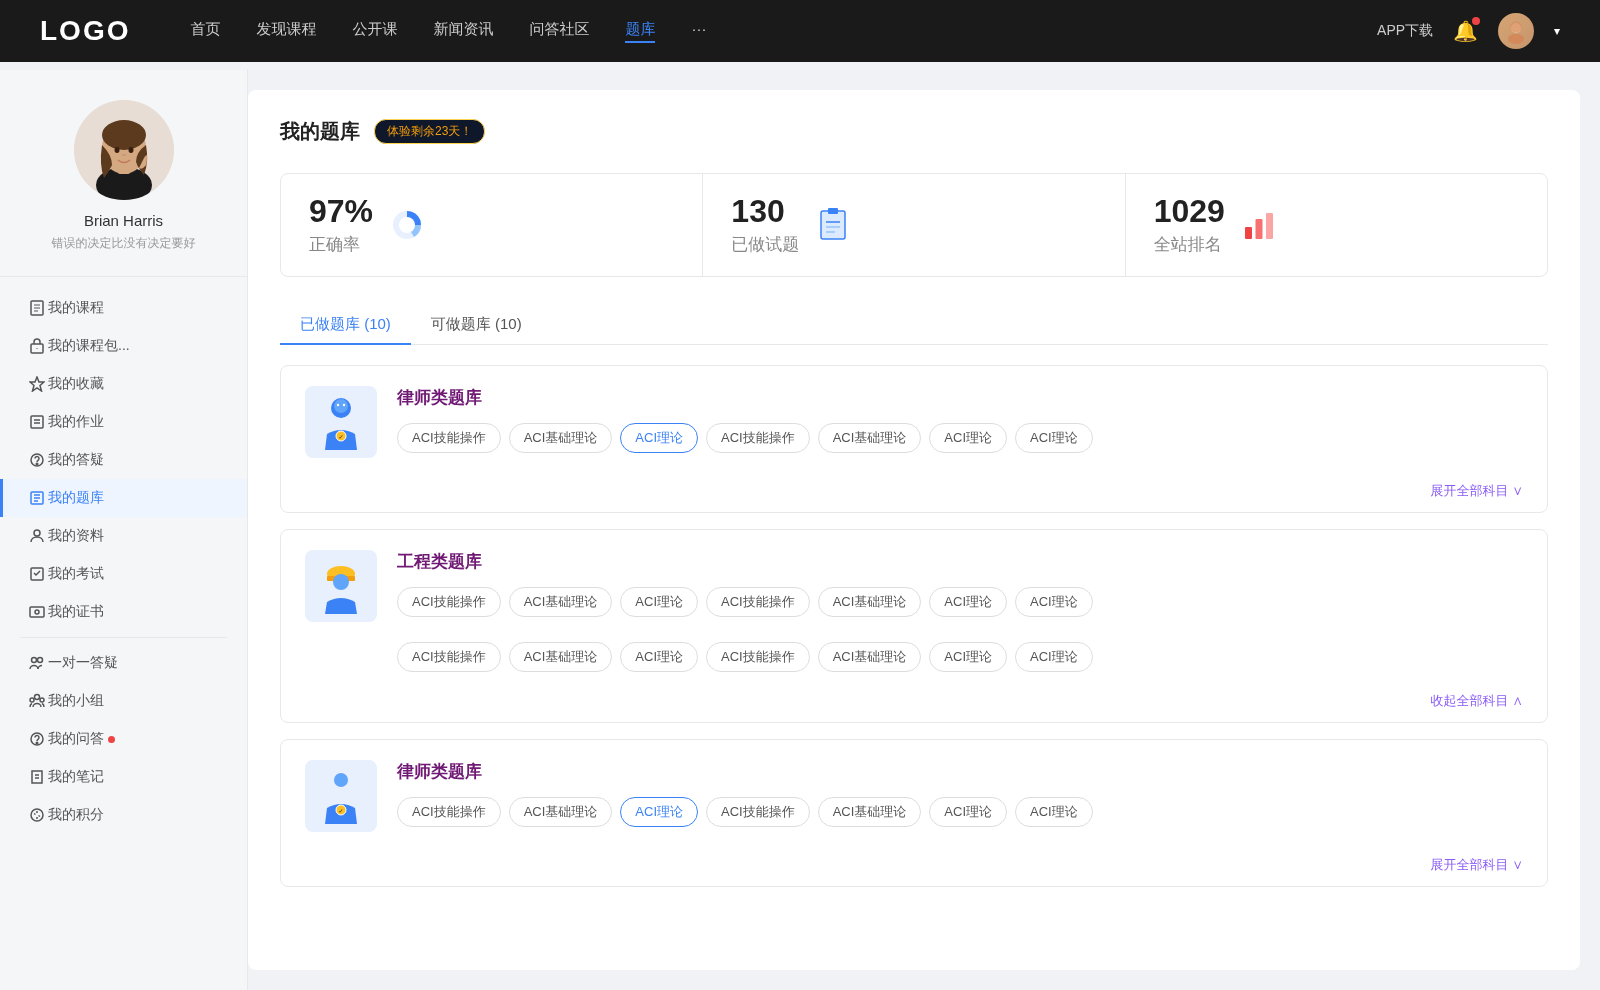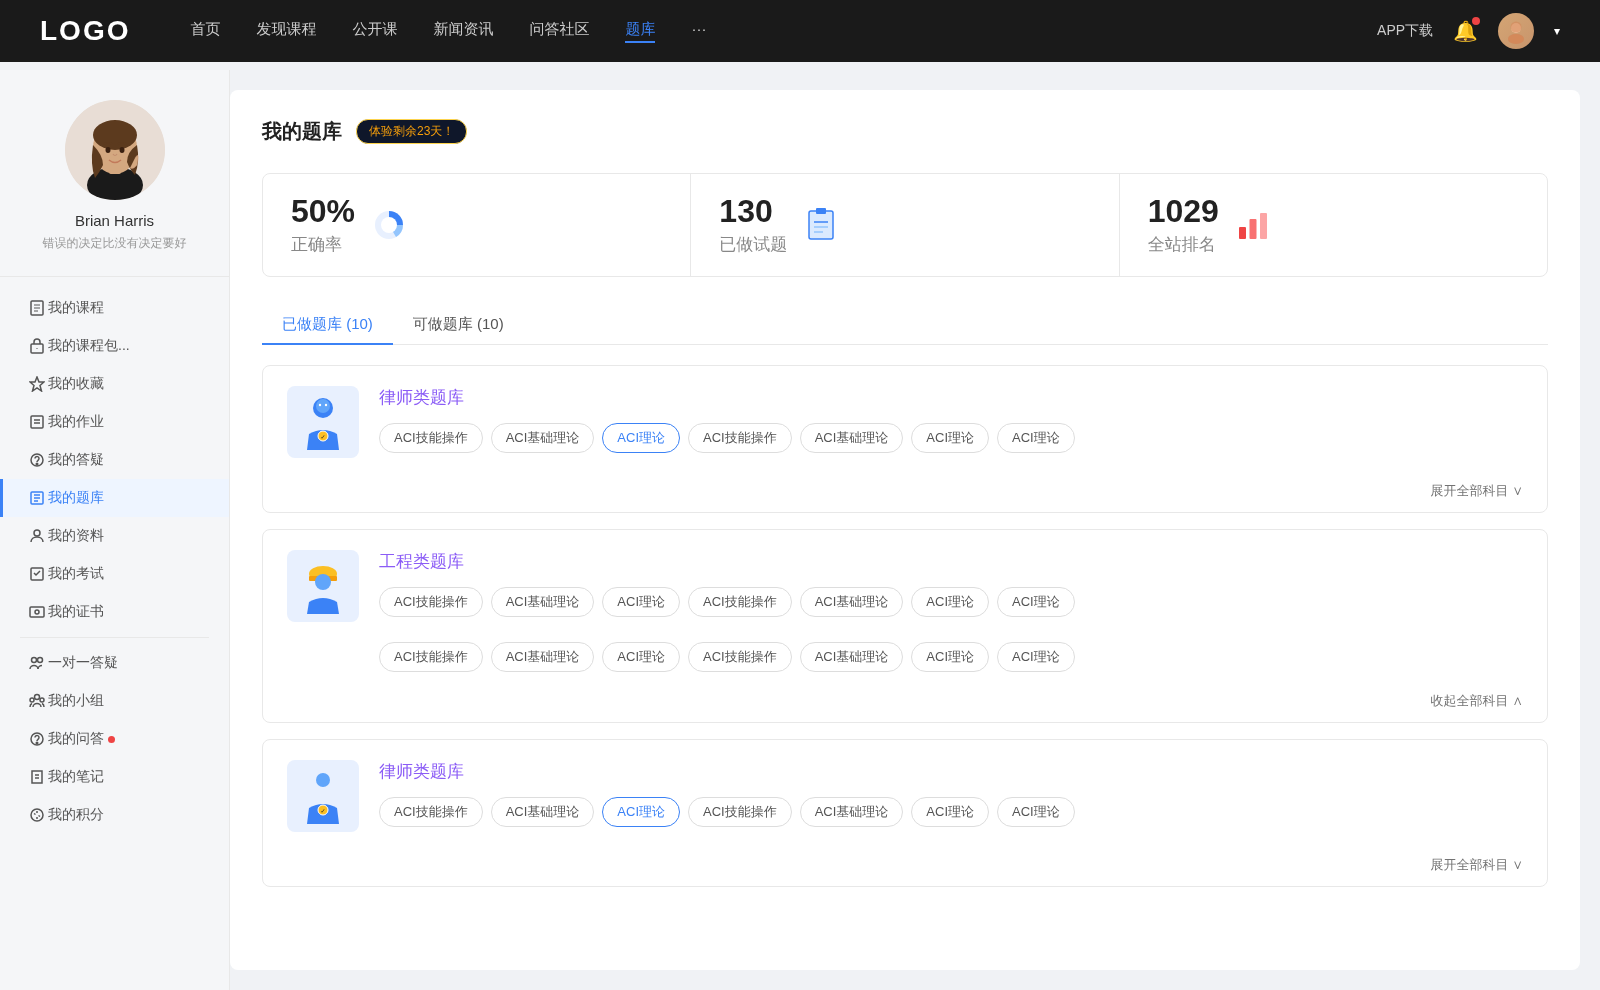--- a/index.html
+++ b/index.html
@@ -79,21 +79,21 @@
 
     
     .page-wrapper {
       display: flex;
       padding-top: 70px;
       min-height: 990px;
     }
 
     
     .sidebar {
-      width: 230px;
+      width: 248px;
       background: #f5f6f8;
       min-height: calc(990px - 70px);
       padding: 30px 0;
       flex-shrink: 0;
       border-right: 1px solid #e8e8e8;
     }
     .sidebar-profile {
       display: flex;
       flex-direction: column;
       align-items: center;
@@ -268,22 +268,22 @@
       display: flex;
       align-items: center;
       justify-content: center;
       flex-shrink: 0;
     }
     .qbank-title-section {
       flex: 1;
     }
     .qbank-title {
       font-size: 17px;
-      font-weight: 400;
-      color: #8b5cf6;
+      font-weight: 700;
+      color: #701a75;
       margin-bottom: 14px;
     }
     .qbank-tags {
       display: flex;
       flex-wrap: wrap;
       gap: 8px;
     }
     .qbank-tag {
       padding: 5px 14px;
       border: 1px solid #ddd;
@@ -300,21 +300,21 @@
     .qbank-tags-row2 {
       display: flex;
       flex-wrap: wrap;
       gap: 8px;
       padding: 0 24px 16px calc(72px + 24px + 20px);
     }
     .qbank-footer {
       text-align: right;
       padding: 4px 24px 12px;
       font-size: 13px;
-      color: #737373;
+      color: #8b5cf6;
       cursor: pointer;
     }
 
     
     .menu-dot {
       width: 7px; height: 7px;
       background: #ef4444;
       border-radius: 50%;
       margin-left: 2px;
       display: inline-block;
@@ -551,21 +551,21 @@
 
     <div class="page-header">
       <h1 class="page-title">我的题库</h1>
       <span class="trial-badge">体验剩余23天！</span>
     </div>
 
     <div class="stats-row">
 
       <div class="stat-item">
         <div class="stat-text">
-          <div class="stat-number">50%</div>
+          <div class="stat-number">97%</div>
           <div class="stat-label">正确率</div>
         </div>
         <div class="stat-icon">
           <svg width="36" height="36" viewBox="0 0 36 36">
             <circle cx="18" cy="18" r="14" fill="#e8f0fe"></circle>
             <path d="M18 4 A14 14 0 0 1 32 18 L18 18Z" fill="#3b82f6"></path>
             <path d="M18 18 L32 18 A14 14 0 0 1 25 30Z" fill="#93c5fd"></path>
             <circle cx="18" cy="18" r="8" fill="white"></circle>
           </svg>
         </div>

